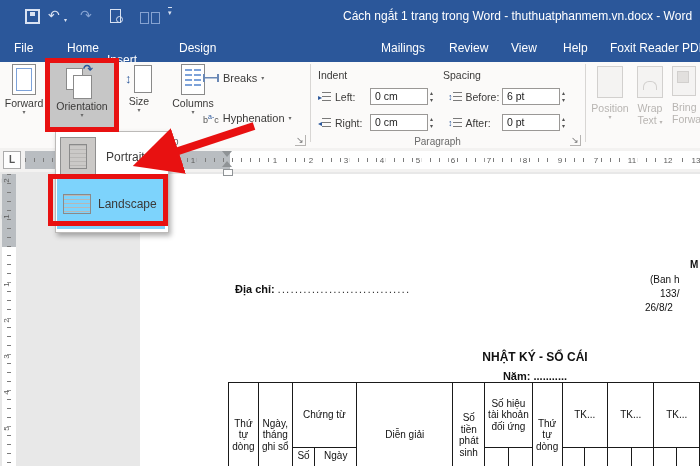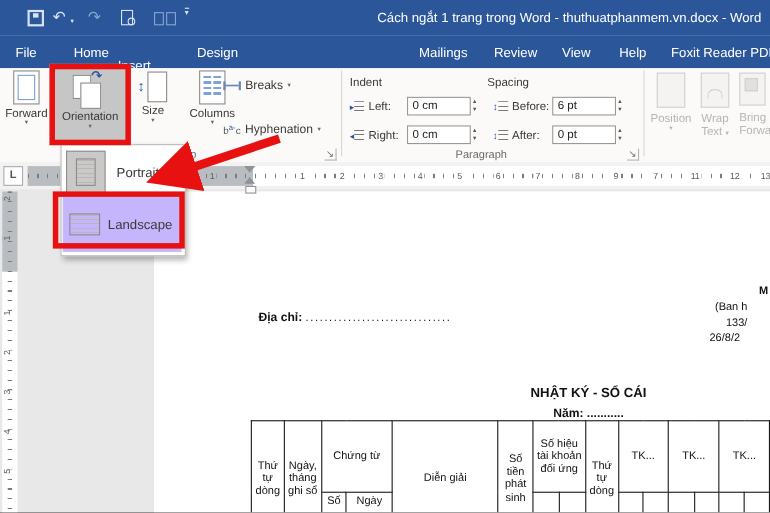--- a/index.html
+++ b/index.html
@@ -349,21 +349,21 @@
       </table>
   </div>
 
   <div class="abs menu">
     <div class="menu-item" style="top:2px;height:45px;">
       <span class="ic-holder pressed" style="margin-left:3px;">
         <span class="pg pg-lines" style="width:16px;height:23px;"></span>
       </span>
       <span class="mi-label">Portrait</span>
     </div>
-    <div class="menu-item" style="top:47px;height:50px;background:#c4b5fd;">
+    <div class="menu-item" style="top:47px;height:50px;background:#7dd3fc;">
       <span class="ic-holder" style="margin-left:3px;">
         <span class="pg pg-lines" style="width:26px;height:18px;"></span>
       </span>
       <span class="mi-label" style="margin-left:4px;">Landscape</span>
     </div>
   </div>
 
   <div class="abs redbox annot" style="left:48px;top:174px;width:110px;height:42px;background:transparent;"></div>
   <svg class="abs annot" style="left:118px;top:112px;" width="160" height="70">
     <defs>

